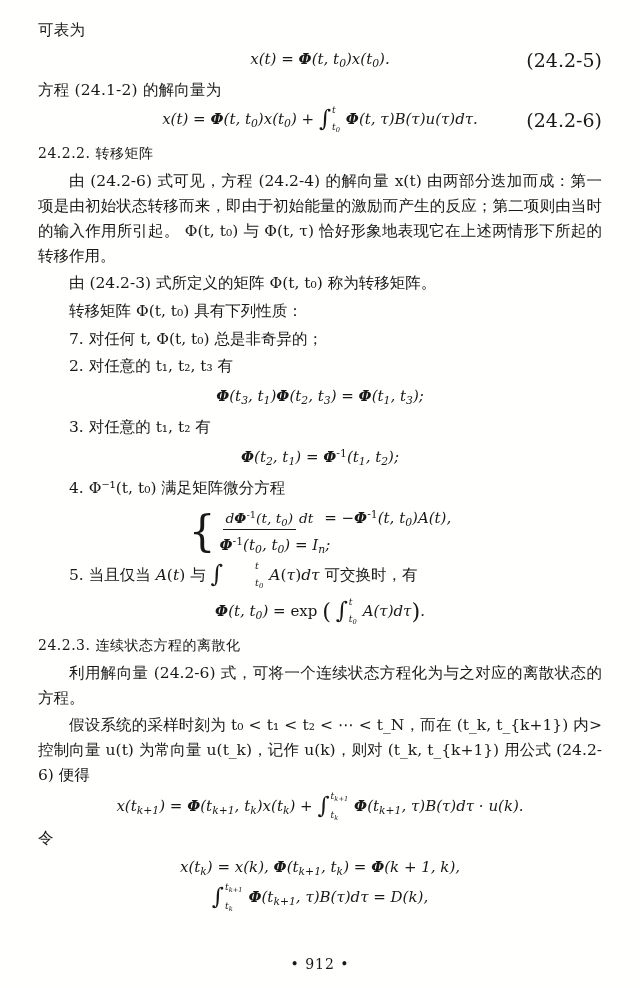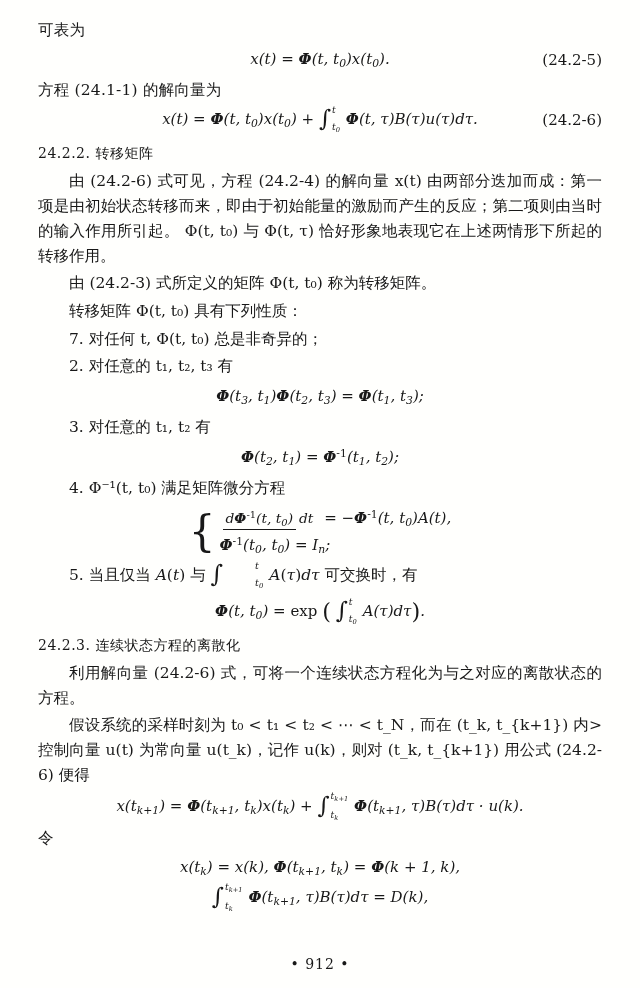--- a/index.html
+++ b/index.html
@@ -56,21 +56,21 @@
   .eq {
     font-family: "DejaVu Serif", serif;
     font-style: italic;
     font-size: 15px;
     white-space: nowrap;
   }
   .eq-num {
     position: absolute;
     right: 0;
     font-style: normal;
-    font-size: 15px;
+    font-size: 19px;
     font-family: "DejaVu Serif", serif;
   }
   .sub {
     font-size: 0.72em;
     vertical-align: -0.28em;
     font-style: italic;
   }
   .sup {
     font-size: 0.72em;
     vertical-align: 0.5em;
@@ -164,21 +164,21 @@
 
   <p class="line">可表为</p>
 
   <div class="eq-row">
     <span class="eq">
       x(t) <span class="up">=</span> <span class="bold">Φ</span>(t, t<span class="sub">0</span>)x(t<span class="sub">0</span>).
     </span>
     <span class="eq-num">(24.2-5)</span>
   </div>
 
-  <p class="line">方程 (24.1-1) 的解向量为</p>
+  <p class="line">方程 (24.1-2) 的解向量为</p>
 
   <div class="eq-row">
     <span class="eq">
       x(t) <span class="up">=</span> <span class="bold">Φ</span>(t, t<span class="sub">0</span>)x(t<span class="sub">0</span>) <span class="up">+</span>
       <span class="intgrl">∫</span><span class="lim">
           <span class="top">t</span>
           <span class="bot">t<span class="sub">0</span></span>
         </span>
       <span class="bold">Φ</span>(t, τ)B(τ)u(τ)dτ.
     </span>

